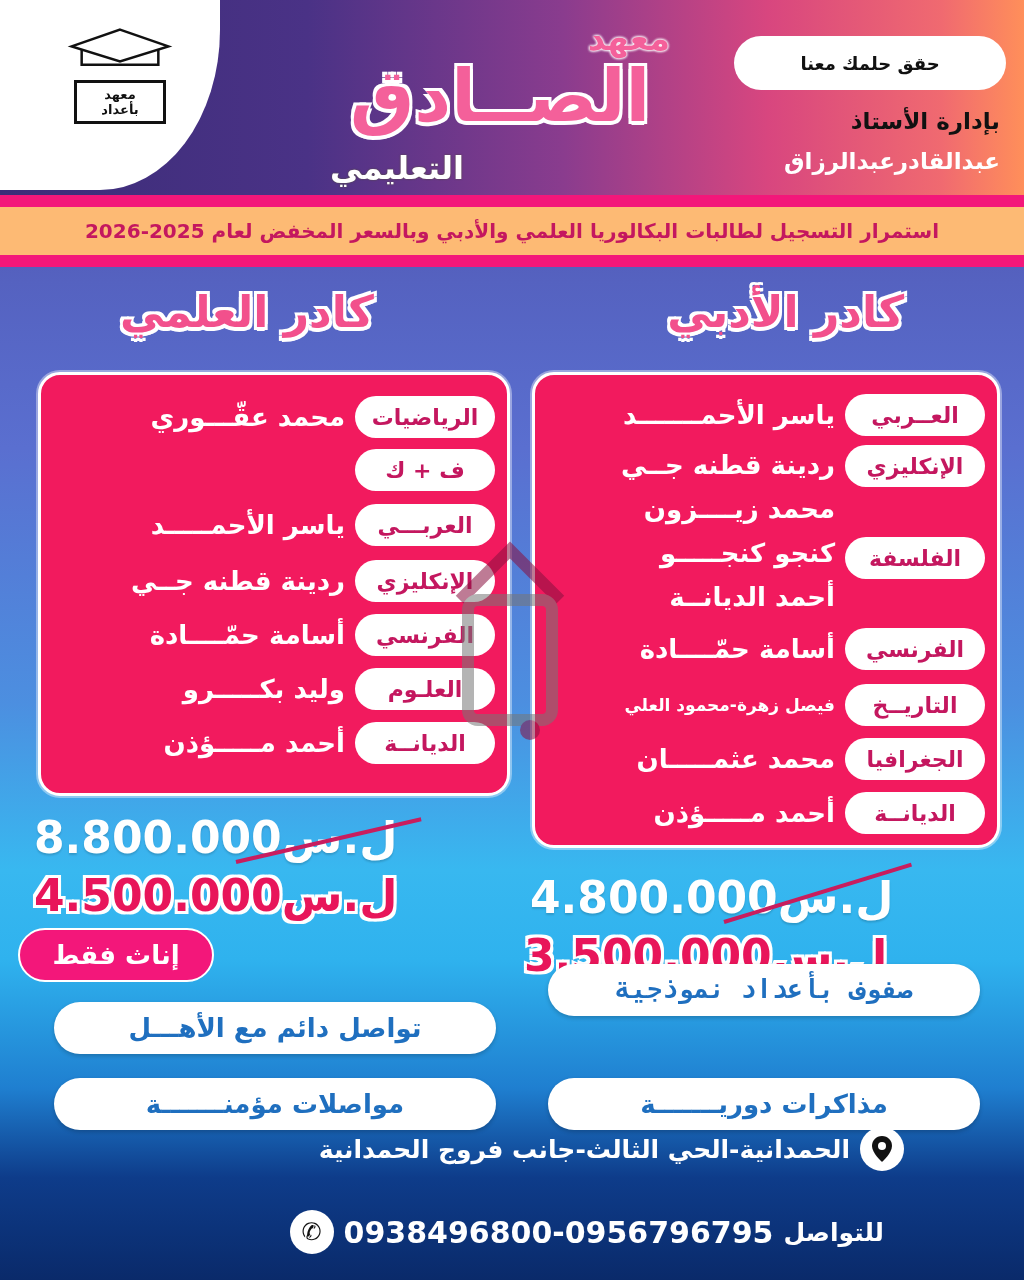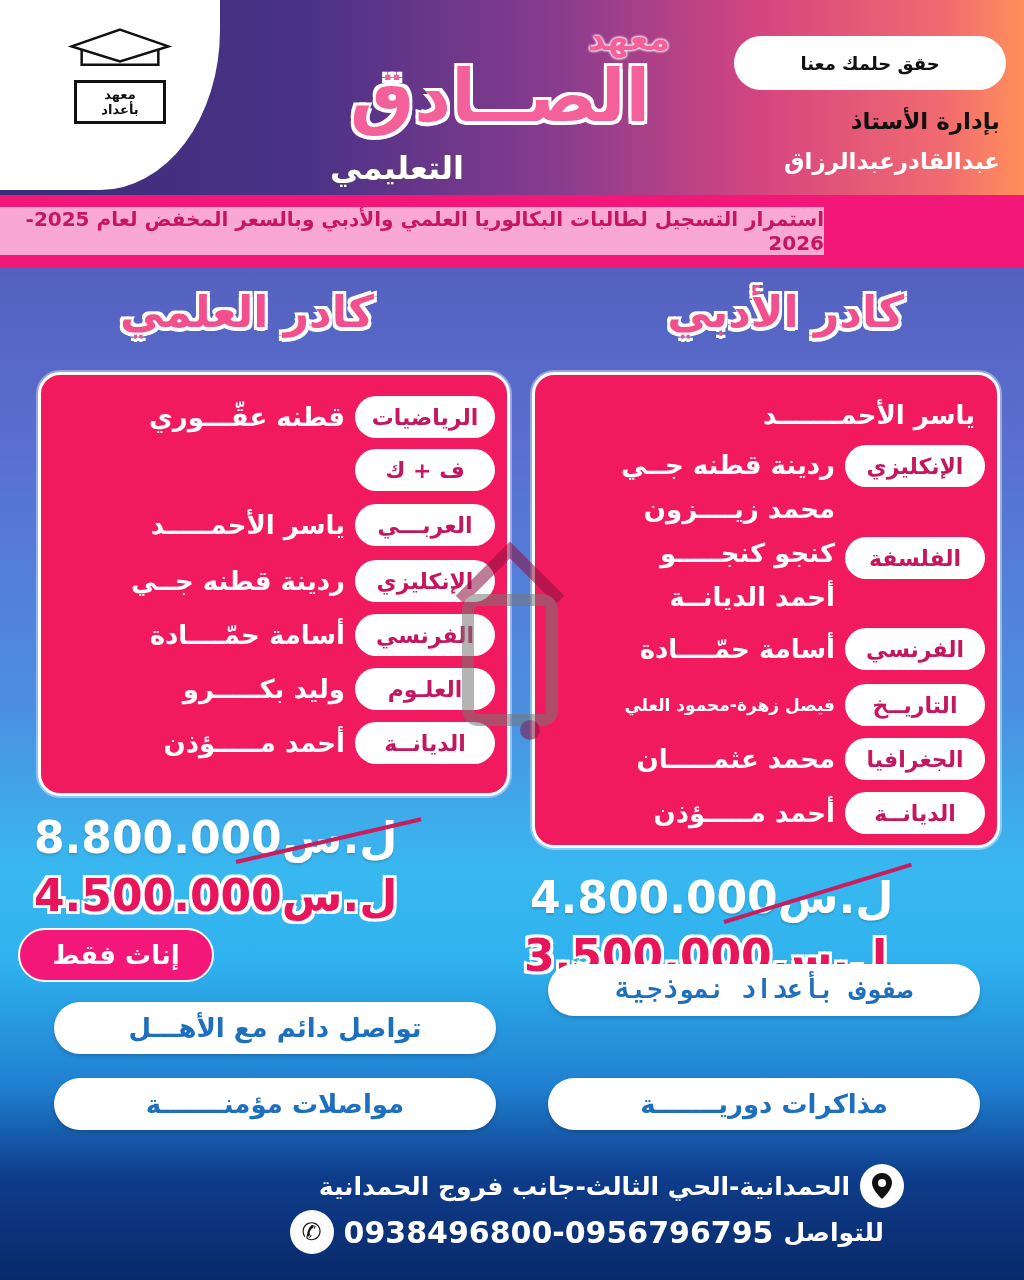--- a/index.html
+++ b/index.html
@@ -59,21 +59,21 @@
     }
     .manager-name {
       position: absolute; right: 24px; top: 148px; font-size: 23px; color: #fff; text-align: right; margin-left: 23px;
     }
     
     .banner {
       position: absolute; left: 0; top: 195px; width: 1024px; height: 72px;
       background: #f3177a;
     }
     .banner-inner {
-      position: absolute; left: 0; top: 12px; width: 824px; height: 48px; background: #f9a8d4;
+      position: absolute; left: 0; top: 12px; width: 1024px; height: 48px; background: #fdba74;
       display: flex; align-items: center; justify-content: center;
       color: #c4175f; font-size: 20px;
     }
     
     .cadre-heading {
       position: absolute; top: 286px; font-size: 44px; color: #f2508c;
       text-shadow: 3px 3px 0 #fff, -3px -3px 0 #fff, 3px -3px 0 #fff, -3px 3px 0 #fff, 0 4px 0 #fff;
     }
     .cadre-adabi { right: 120px; }
     .cadre-ilmi { left: 120px; }
@@ -165,20 +165,21 @@
 
 <div class="banner">
   <div class="banner-inner">استمرار التسجيل لطالبات البكالوريا العلمي والأدبي وبالسعر المخفض لعام 2025-2026</div>
 </div>
 
 <div class="cadre-heading cadre-adabi">كادر الأدبي</div>
 <div class="cadre-heading cadre-ilmi">كادر العلمي</div>
 
 <div class="panel panel-adabi">
   <div class="row" style="top:18px;">
+    <div class="subject-pill">العــربي</div>
     <div class="teacher-names">
       <span class="teacher-line">ياسر الأحمـــــــد</span>
     </div>
   </div>
   <div class="row" style="top:70px; align-items:flex-start;">
     <div class="subject-pill">الإنكليزي</div>
     <div class="teacher-names" style="margin-top:-2px;">
       <span class="teacher-line">ردينة قطنه جــي</span>
       <span class="teacher-line">محمد زيــــزون</span>
     </div>
@@ -213,21 +214,21 @@
     <div class="teacher-names">
       <span class="teacher-line">أحمد مـــــؤذن</span>
     </div>
   </div>
 </div>
 
 <div class="panel panel-ilmi">
   <div class="row" style="top:20px;">
     <div class="subject-pill">الرياضيات</div>
     <div class="teacher-names">
-      <span class="teacher-line">قطنه عقّـــوري</span>
+      <span class="teacher-line">محمد عقّـــوري</span>
     </div>
   </div>
   <div class="row" style="top:74px;">
     <div class="subject-pill">ف + ك</div>
   </div>
   <div class="row" style="top:128px;">
     <div class="subject-pill">العربـــي</div>
     <div class="teacher-names">
       <span class="teacher-line">ياسر الأحمـــــد</span>
     </div>
@@ -279,21 +280,21 @@
 <div class="strike" style="left:724px; top:920px; width:196px; transform:rotate(-17deg);"></div>
 <div class="price price-new" style="left:524px; top:930px;">
   <span>ل.س</span><span>3.500.000</span>
 </div>
 
 <div class="feature" style="left:548px; top:964px; width:432px;font-family:Liberation Mono, monospace;">صفوف بأعداد نموذجية</div>
 <div class="feature" style="left:54px; top:1002px;">تواصل دائم مع الأهـــل</div>
 <div class="feature" style="left:548px; top:1078px; width:432px;">مذاكرات دوريـــــــة</div>
 <div class="feature" style="left:54px; top:1078px;">مواصلات مؤمنـــــــة</div>
 
-<div class="footer-line" style="top:1164px;">
+<div class="footer-line" style="top:1127px;">
   <div class="icon-circle">
     <svg width="22" height="28" viewBox="0 0 22 28">
         <path d="M11 1C5 1 1 5.5 1 11c0 7 10 16 10 16s10-9 10-16C21 5.5 17 1 11 1z" fill="#111"></path>
         <circle cx="11" cy="11" r="4" fill="#fff"></circle>
       </svg>
   </div>
   <span>الحمدانية-الحي الثالث-جانب فروج الحمدانية</span>
 </div>
 <div class="footer-line" style="top:1210px; right:140px;">
   <span>للتواصل</span>

